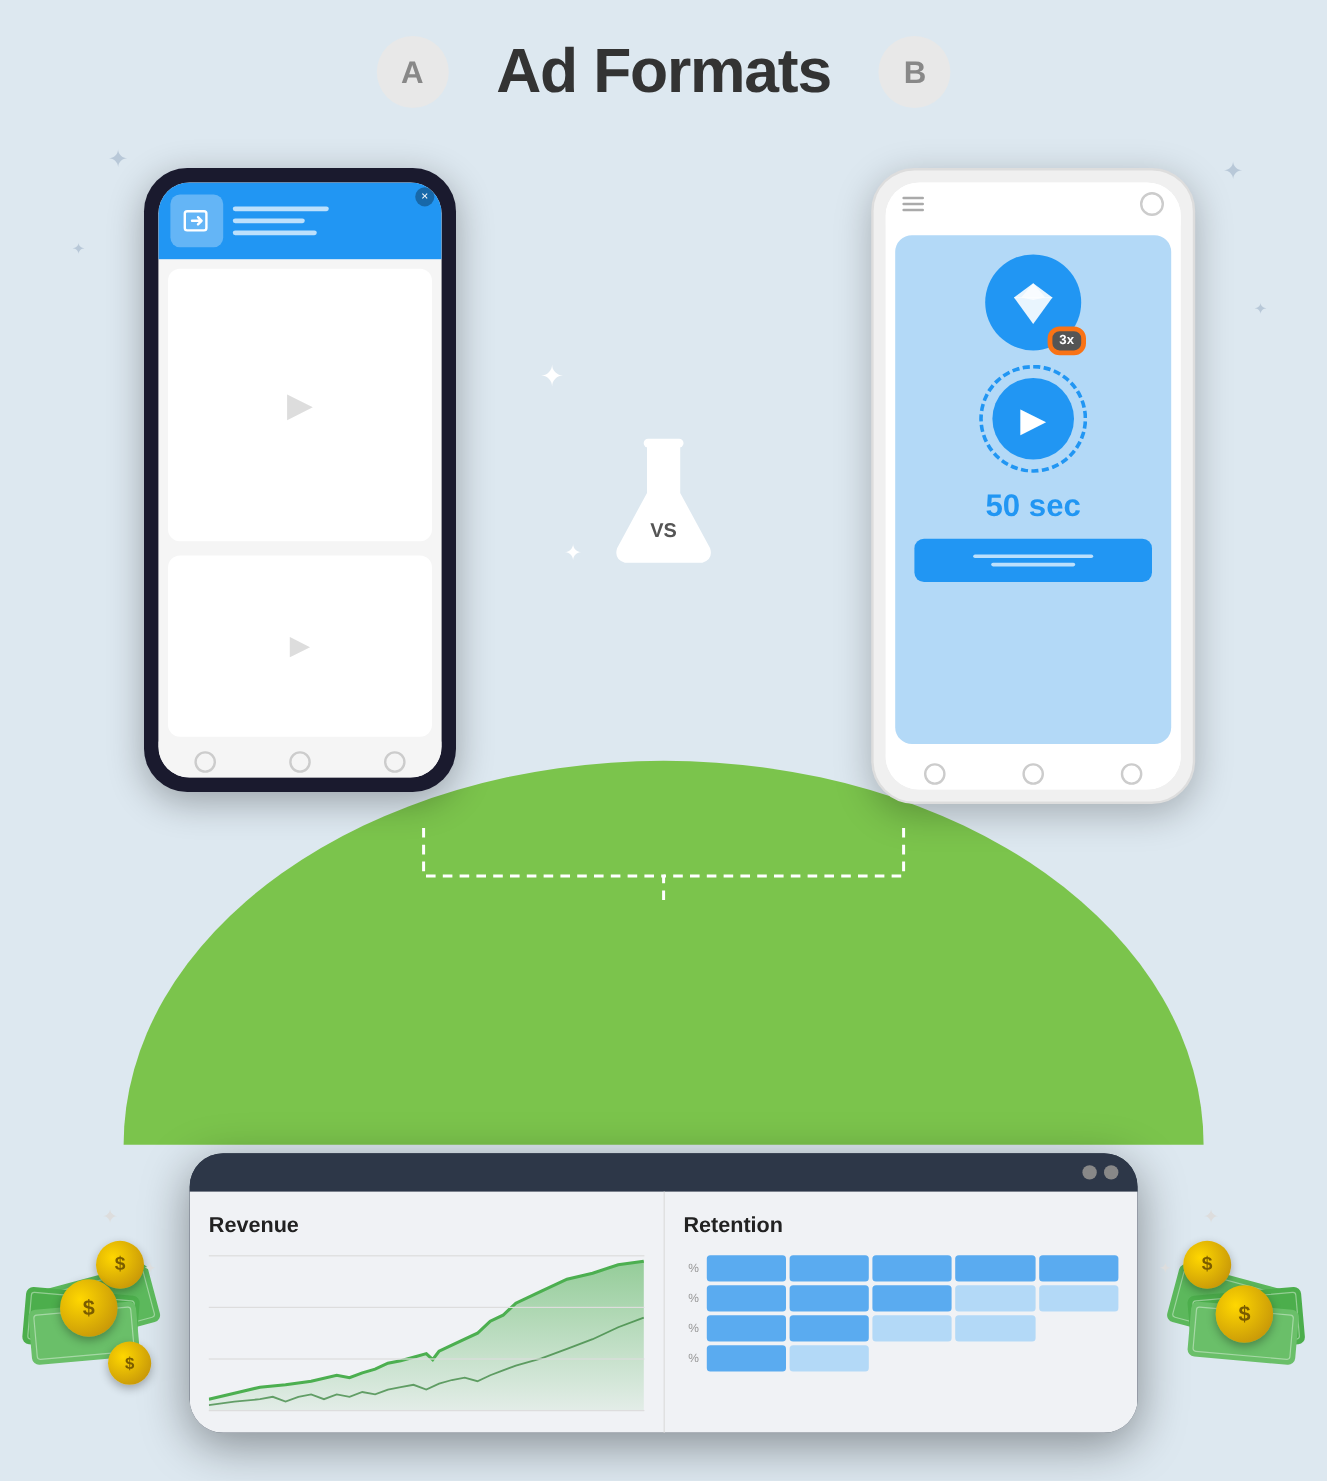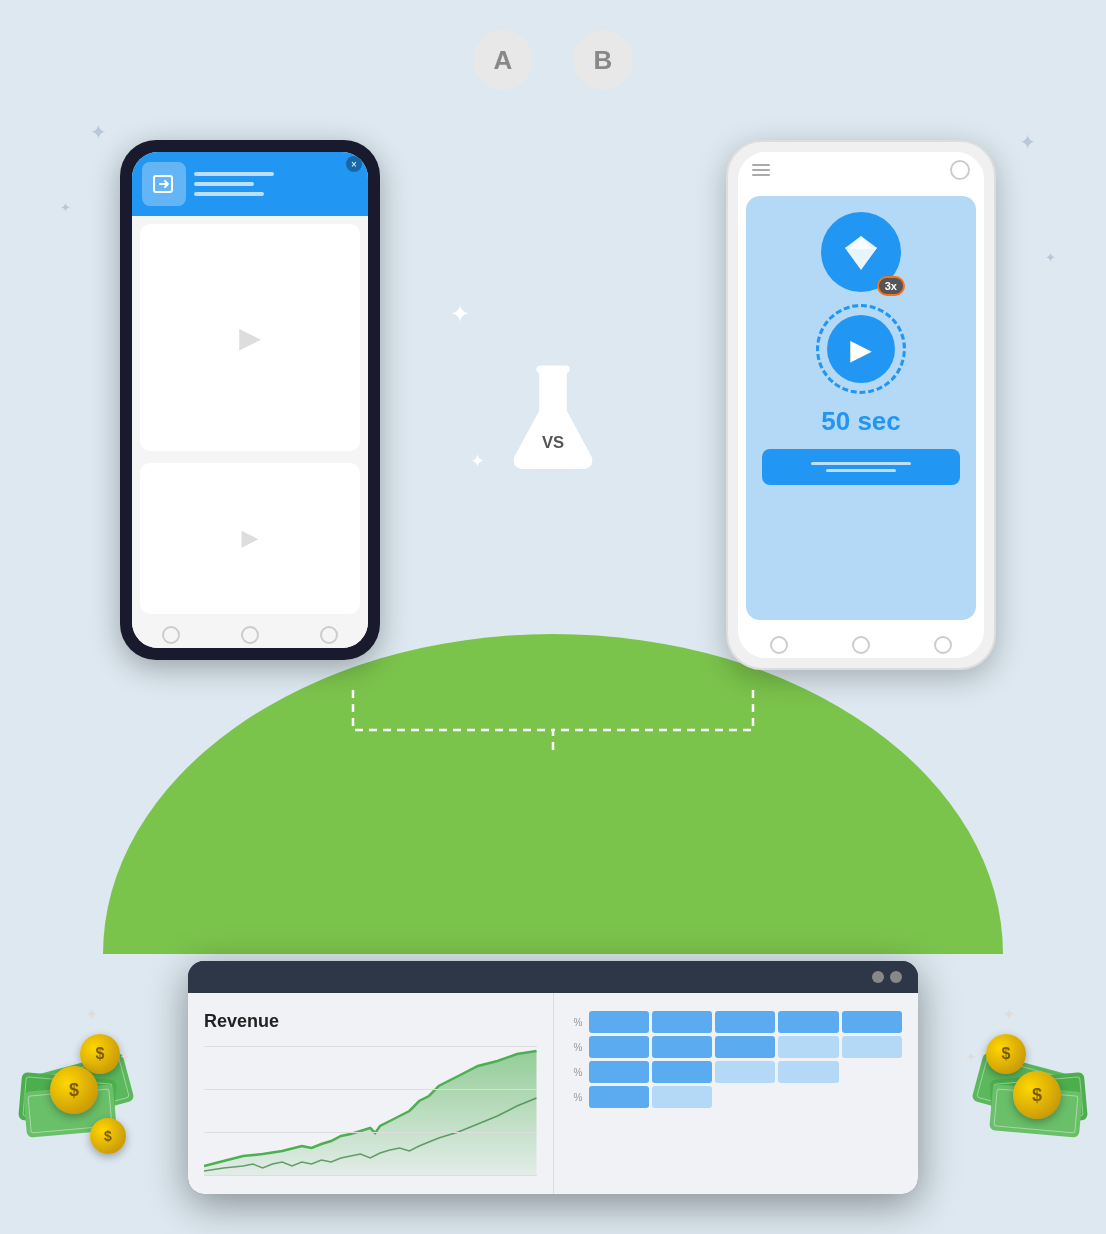--- a/index.html
+++ b/index.html
@@ -215,21 +215,21 @@
 
     .multiplier-badge {
       position: absolute;
       bottom: -4px; right: -4px;
       background: #555;
       color: white;
       font-size: 11px;
       font-weight: bold;
       padding: 2px 6px;
       border-radius: 10px;
-      border: 2px solid #f97316;
+      border: 4px solid #f97316;
     }
 
     .play-ring {
       width: 90px; height: 90px;
       border-radius: 50%;
       border: 3px dashed #2196f3;
       display: flex; align-items: center; justify-content: center;
     }
 
     .play-circle {
@@ -295,23 +295,23 @@
       width: 600px;
       height: 80px;
     }
 
     
     .analytics-panel {
       position: absolute;
       bottom: 40px;
       left: 50%;
       transform: translateX(-50%);
-      width: 730px;
+      width: 790px;
       background: #2d3748;
-      border-radius: 16px;
+      border-radius: 28px;
       overflow: hidden;
       box-shadow: 0 10px 40px rgba(0,0,0,0.4);
     }
 
     .analytics-titlebar {
       background: #2d3748;
       padding: 10px 16px;
       display: flex;
       align-items: center;
       justify-content: flex-end;
@@ -451,20 +451,21 @@
 <span class="sparkle sp1">✦</span>
 <span class="sparkle sp2" style="font-size:13px">✦</span>
 <span class="sparkle sp3">✦</span>
 <span class="sparkle sp4" style="font-size:13px">✦</span>
 <span class="sparkle sp5" style="font-size:24px; color:#fff">✦</span>
 <span class="sparkle sp6" style="font-size:18px; color:#fff">✦</span>
 <span class="sparkle sp7" style="font-size:16px; color:#b8c8d8">✦</span>
 
 <div class="header">
   <div class="ab-badge">A</div>
+  <h1 class="header-title">Ad Formats</h1>
   <div class="ab-badge">B</div>
 </div>
 
 <div class="phone-a">
   <div class="phone-screen-a">
     <div class="phone-ad-banner">
       <div class="ad-icon-box">
         <svg width="24" height="24" viewBox="0 0 24 24" fill="none" xmlns="http://www.w3.org/2000/svg">
           <rect x="2" y="4" width="18" height="16" rx="2" stroke="white" stroke-width="2" fill="none"></rect>
           <path d="M8 12h8M13 9l3 3-3 3" stroke="white" stroke-width="2" stroke-linecap="round" stroke-linejoin="round"></path>
@@ -575,20 +576,21 @@
           </defs>
           <path d="M0,120 L20,115 L40,110 L60,108 L80,105 L100,100 L110,102 L120,98 L130,95 L140,90 L150,88 L160,85 L170,82 L175,87 L180,80 L190,75 L200,70 L210,65 L220,55 L230,50 L240,40 L260,30 L280,20 L300,15 L320,8 L340,5 L340,130 L0,130 Z" fill="url(#revGrad)" opacity="0.8"></path>
           <path d="M0,120 L20,115 L40,110 L60,108 L80,105 L100,100 L110,102 L120,98 L130,95 L140,90 L150,88 L160,85 L170,82 L175,87 L180,80 L190,75 L200,70 L210,65 L220,55 L230,50 L240,40 L260,30 L280,20 L300,15 L320,8 L340,5" stroke="#4caf50" stroke-width="2.5" fill="none"></path>
 
           <path d="M0,125 L20,122 L40,120 L50,118 L60,122 L70,118 L80,116 L90,120 L100,116 L110,118 L120,114 L130,116 L140,112 L150,110 L160,108 L170,112 L180,107 L190,104 L200,102 L210,105 L220,100 L230,96 L240,92 L260,86 L280,78 L300,70 L320,60 L340,52" stroke="#2e7d32" stroke-width="1.5" fill="none" opacity="0.7"></path>
         </svg>
       </div>
     </div>
 
     <div class="analytics-section">
+      <div class="section-title">Retention</div>
       <div class="retention-grid">
 
         <div class="grid-label">%</div>
         <div class="grid-cell dark"></div>
         <div class="grid-cell dark"></div>
         <div class="grid-cell dark"></div>
         <div class="grid-cell dark"></div>
         <div class="grid-cell dark"></div>
 
         <div class="grid-label">%</div>

